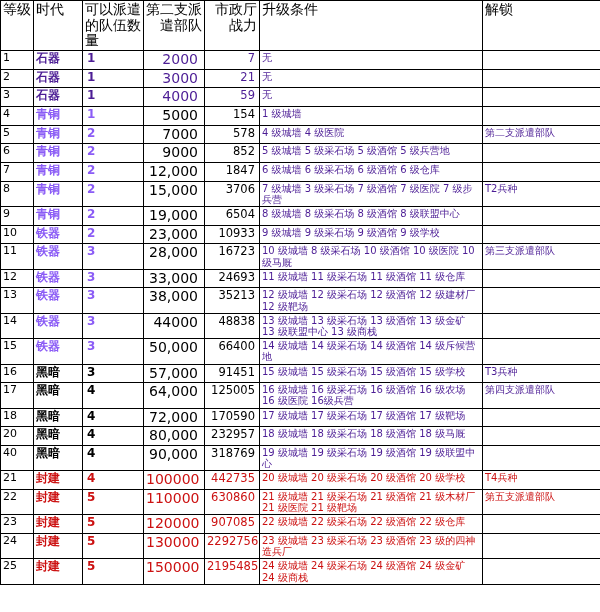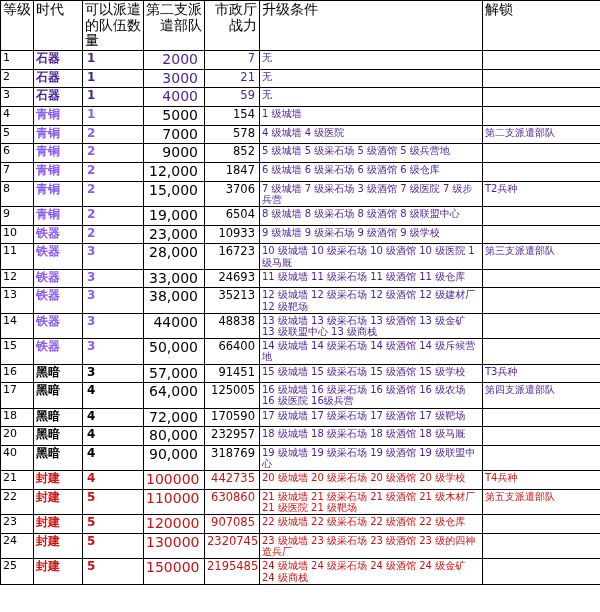--- a/index.html
+++ b/index.html
@@ -105,21 +105,21 @@
         <td class="c-power pow black">1847</td>
         <td class="c-req req green">6 级城墙 6 级采石场 6 级酒馆 6 级仓库</td>
         <td class="c-unlock unl black"></td>
       </tr>
       <tr>
         <td class="c-level lvl black">8</td>
         <td class="c-era era blue">青铜</td>
         <td class="c-squads squads blue">2</td>
         <td class="c-cap cap black">15,000</td>
         <td class="c-power pow black">3706</td>
-        <td class="c-req req green">7 级城墙 7 级采石场 3 级酒馆 7 级医院 7 级步兵营</td>
+        <td class="c-req req green">7 级城墙 3 级采石场 7 级酒馆 7 级医院 7 级步兵营</td>
         <td class="c-unlock unl green">T2兵种</td>
       </tr>
       <tr>
         <td class="c-level lvl black">9</td>
         <td class="c-era era blue">青铜</td>
         <td class="c-squads squads blue">2</td>
         <td class="c-cap cap black">19,000</td>
         <td class="c-power pow black">6504</td>
         <td class="c-req req green">8 级城墙 8 级采石场 8 级酒馆 8 级联盟中心</td>
         <td class="c-unlock unl black"></td>
@@ -132,21 +132,21 @@
         <td class="c-power pow black">10933</td>
         <td class="c-req req green">9 级城墙 9 级采石场 9 级酒馆 9 级学校</td>
         <td class="c-unlock unl black"></td>
       </tr>
       <tr>
         <td class="c-level lvl black">11</td>
         <td class="c-era era blue">铁器</td>
         <td class="c-squads squads blue">3</td>
         <td class="c-cap cap black">28,000</td>
         <td class="c-power pow black">16723</td>
-        <td class="c-req req green">10 级城墙 10 级采石场 10 级酒馆 10 级医院 1 级马厩</td>
+        <td class="c-req req green">10 级城墙 8 级采石场 10 级酒馆 10 级医院 10 级马厩</td>
         <td class="c-unlock unl green">第三支派遣部队</td>
       </tr>
       <tr>
         <td class="c-level lvl black">12</td>
         <td class="c-era era blue">铁器</td>
         <td class="c-squads squads blue">3</td>
         <td class="c-cap cap black">33,000</td>
         <td class="c-power pow black">24693</td>
         <td class="c-req req green">11 级城墙 11 级采石场 11 级酒馆 11 级仓库</td>
         <td class="c-unlock unl black"></td>
@@ -248,21 +248,21 @@
         <td class="c-cap cap red">120000</td>
         <td class="c-power pow red">907085</td>
         <td class="c-req req red">22 级城墙 22 级采石场 22 级酒馆 22 级仓库</td>
         <td class="c-unlock unl black"></td>
       </tr>
       <tr>
         <td class="c-level lvl black">24</td>
         <td class="c-era era red">封建</td>
         <td class="c-squads squads red">5</td>
         <td class="c-cap cap red">130000</td>
-        <td class="c-power pow red">2320745</td>
+        <td class="c-power pow red">2292756</td>
         <td class="c-req req red">23 级城墙 23 级采石场 23 级酒馆 23 级的四神造兵厂</td>
         <td class="c-unlock unl black"></td>
       </tr>
       <tr>
         <td class="c-level lvl black">25</td>
         <td class="c-era era red">封建</td>
         <td class="c-squads squads red">5</td>
         <td class="c-cap cap red">150000</td>
         <td class="c-power pow red">2195485</td>
         <td class="c-req req red">24 级城墙 24 级采石场 24 级酒馆 24 级金矿 24 级商栈</td>

